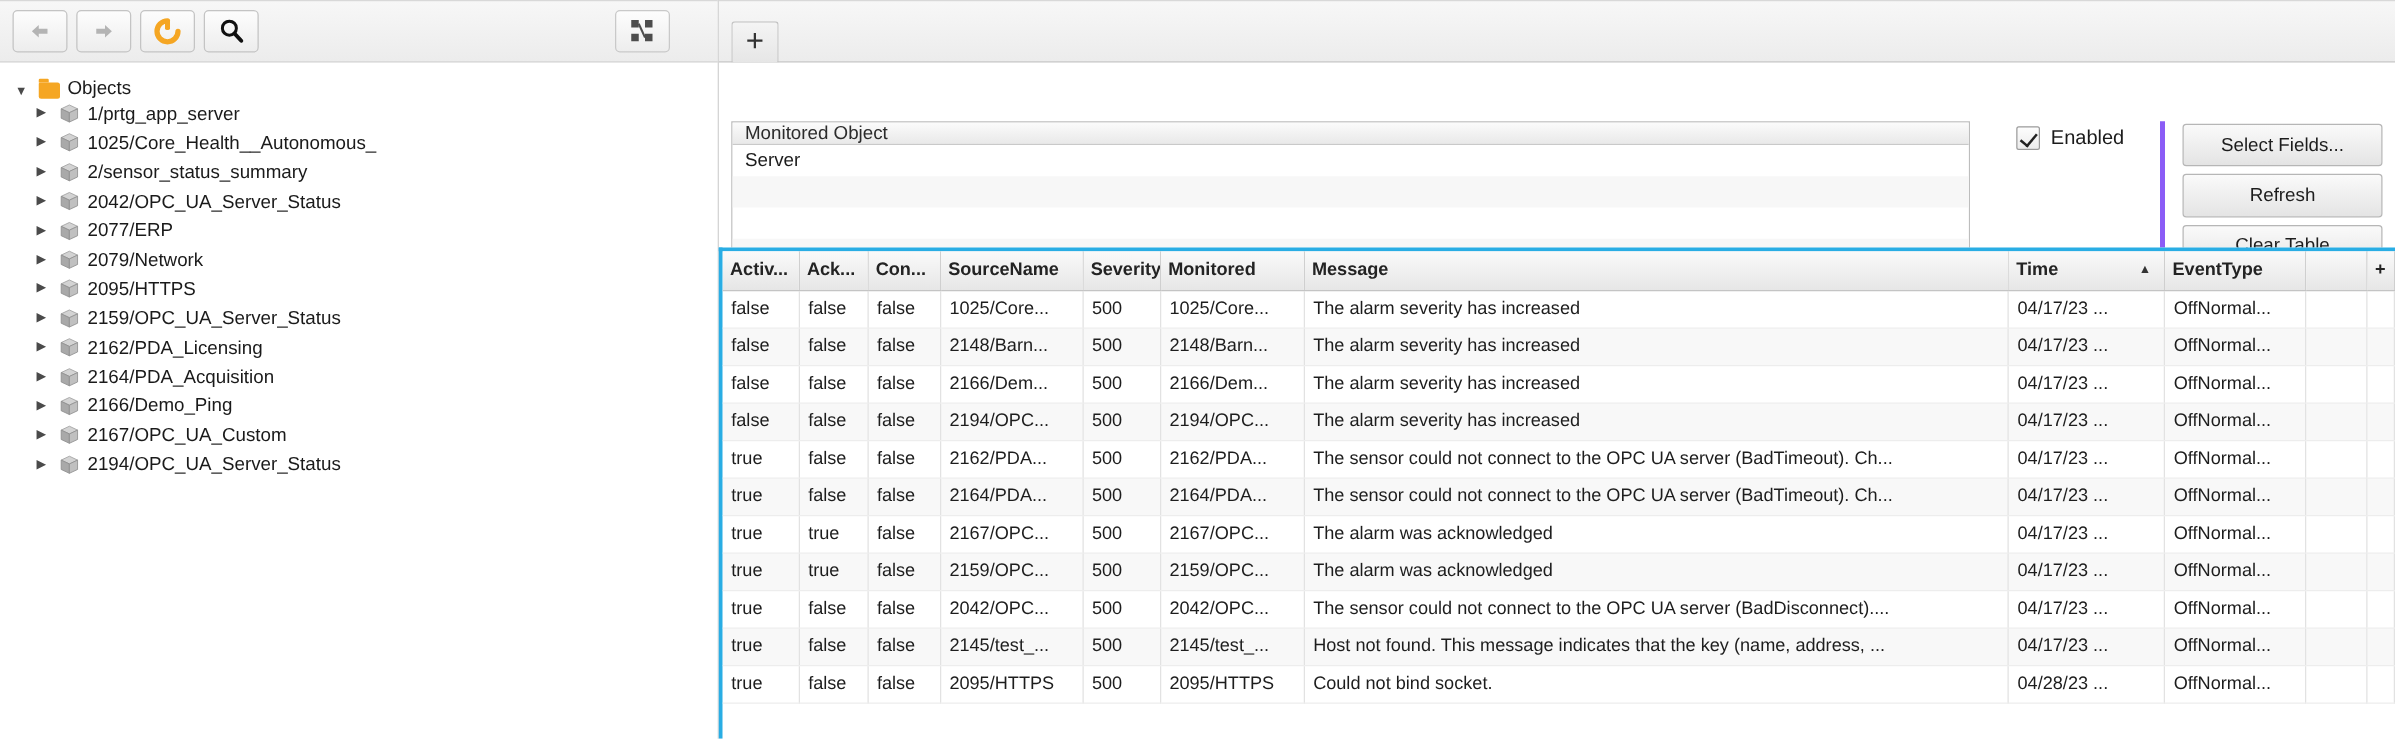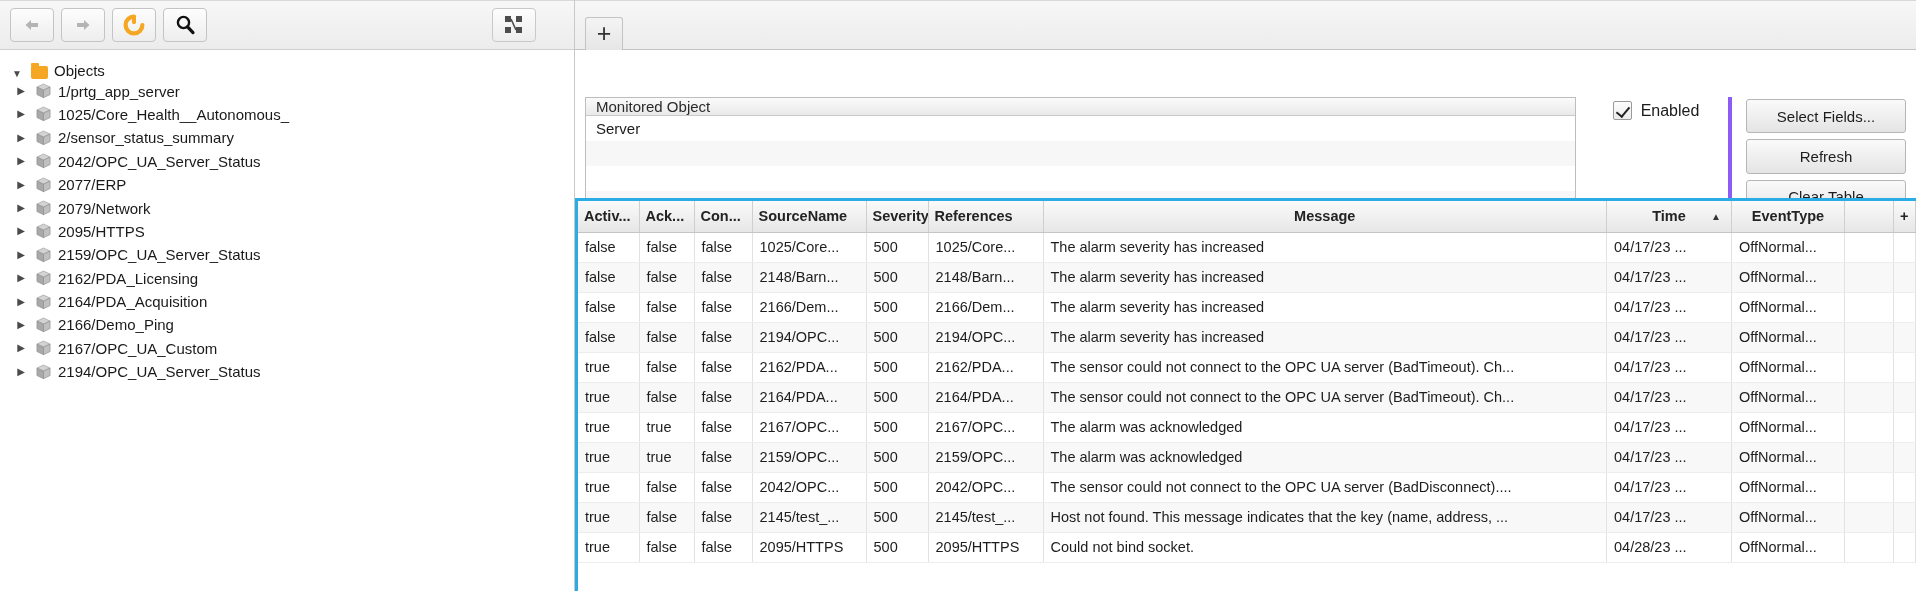--- a/index.html
+++ b/index.html
@@ -62,21 +62,21 @@
   .tree-row {
     display: flex;
     align-items: center;
     height: 23.4px;
     font-size: 15px;
     color: #1a1a1a;
     cursor: pointer;
     white-space: nowrap;
   }
   .tree-row.root { padding-left: 8px; align-items: flex-end; }
-  .tree-row.child { padding-left: 12px; }
+  .tree-row.child { padding-left: 24px; }
   .twisty {
     width: 18px; text-align: center;
     font-size: 10px; color: #4a4a4a;
     line-height: 1;
     flex: 0 0 18px;
   }
   .twisty.open::before { content: "\25BC"; }
   .twisty.closed::before { content: "\25B6"; }
   .tree-icon { width: 26px; display: flex; align-items: center; justify-content: center; flex: 0 0 26px;}
   .folder-ico {
@@ -260,21 +260,21 @@
     border-bottom: 1px solid #c4c4c4;
     font-weight: bold;
     color: #232323;
     font-size: 14.5px;
     padding: 0 6px;
     text-align: left;
     white-space: nowrap;
     overflow: hidden;
     position: relative;
   }
-  table.evt th.center { text-align: center; }
+  table.evt th.center { text-align: left; }
   table.evt th .sort-arrow {
     position: absolute; right: 10px; top: 50%;
     transform: translateY(-50%);
     font-size: 10px; color: #333;
   }
   table.evt td {
     height: 30px;
     border-right: 1px solid #e2e2e2;
     border-bottom: 1px solid #ededed;
     padding: 0 7px;
@@ -527,21 +527,21 @@
 
     <div id="table-wrap">
       <table class="evt">
         <thead>
           <tr id="head-row">
               <th class="col-activ"><span>Activ...</span></th>
               <th class="col-ack"><span>Ack...</span></th>
               <th class="col-con"><span>Con...</span></th>
               <th class="col-src"><span>SourceName</span></th>
               <th class="col-sev"><span>Severity</span></th>
-              <th class="col-node"><span>References</span></th>
+              <th class="col-node"><span>Monitored</span></th>
               <th class="col-msg center"><span>Message</span></th>
               <th class="col-time center"><span>Time</span><span class="sort-arrow">▲</span></th>
               <th class="col-etype center"><span>EventType</span></th>
               <th class="col-blank"><span></span></th>
               <th class="col-plus"><span>+</span></th>
             </tr>
         </thead>
         <tbody id="body-rows">
             <tr class="plain">
               <td class="col-activ">false</td>

